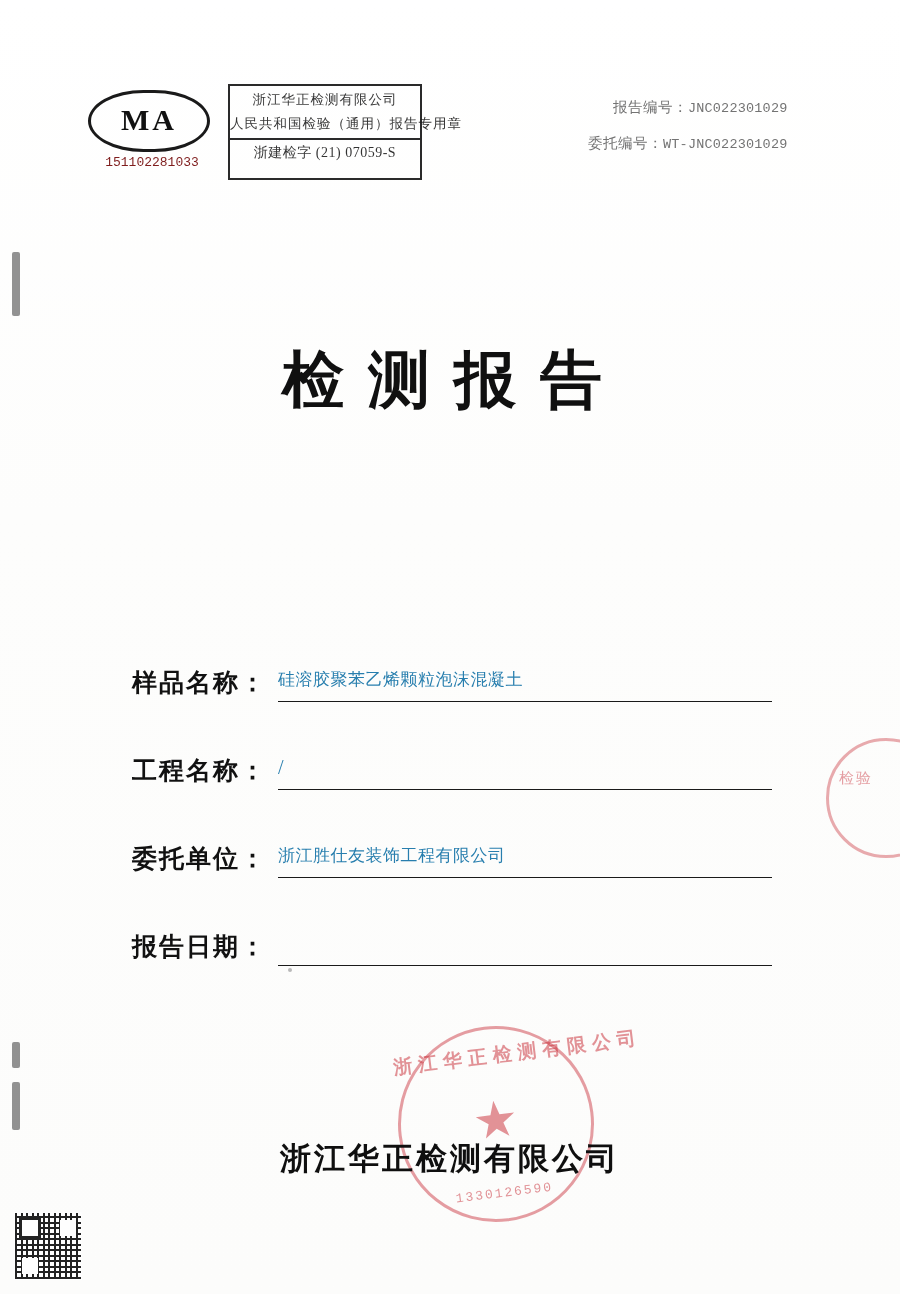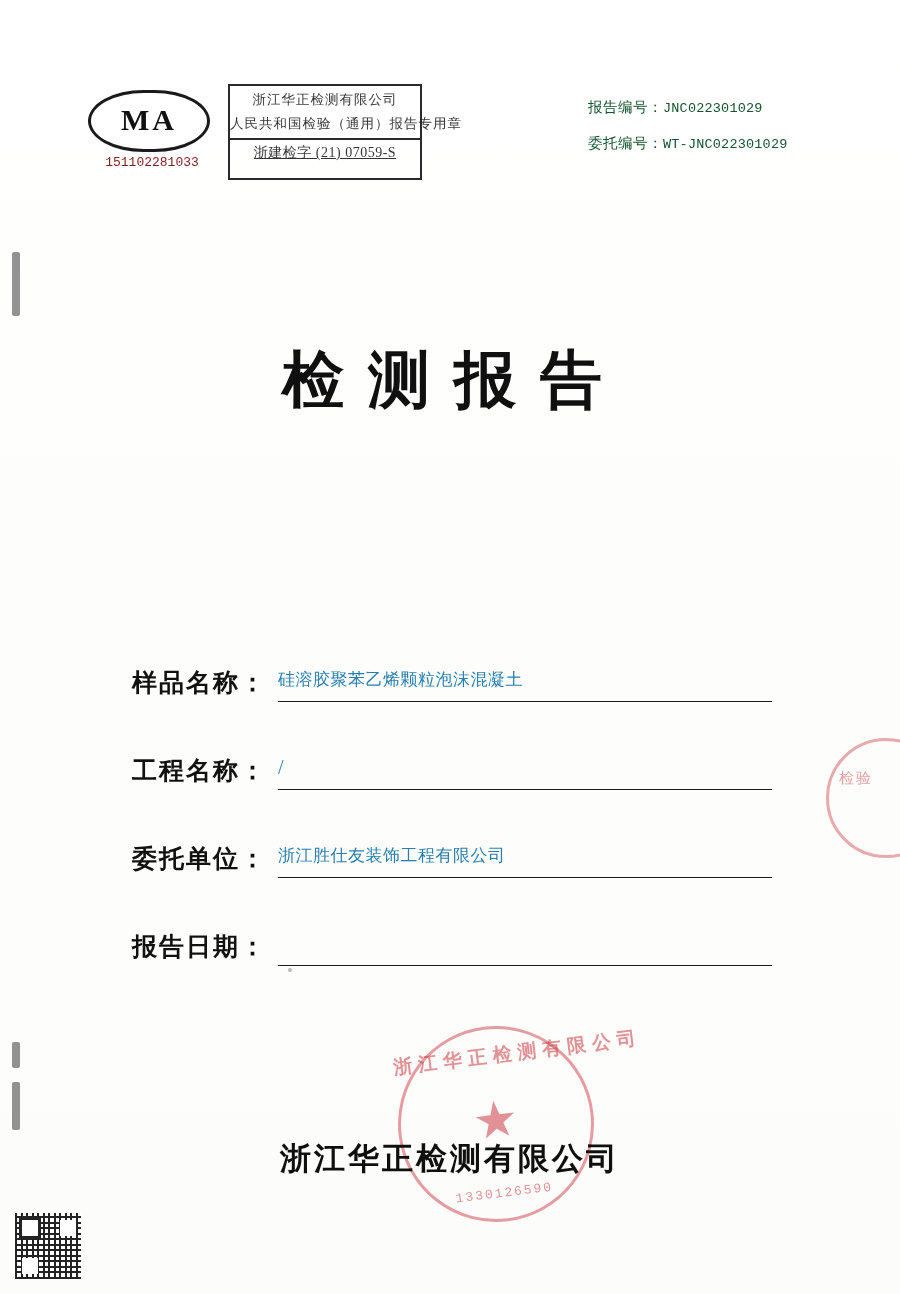--- a/index.html
+++ b/index.html
@@ -95,31 +95,31 @@
   .cert-line.l2 { font-size: 13.5px; }
   .cert-divider {
     width: 100%;
     height: 2px;
     background: #2a2a2a;
     margin: 2px 0 1px 0;
   }
   .cert-line.l3 {
     font-size: 14px;
     letter-spacing: 0.5px;
-    text-decoration: underline;
   }
 
   .report-ids {
     position: absolute;
     left: 588px;
     top: 12px;
     font-size: 14.5px;
-    color: #14532d;
+    color: #737373;
     line-height: 34px;
     font-family: "Liberation Serif", serif;
+    text-align: right;
   }
   .report-ids .row {
     white-space: nowrap;
   }
   .report-ids .lbl {
     letter-spacing: 0.5px;
   }
   .report-ids .val {
     font-family: "Liberation Mono", monospace;
     font-size: 13.5px;

